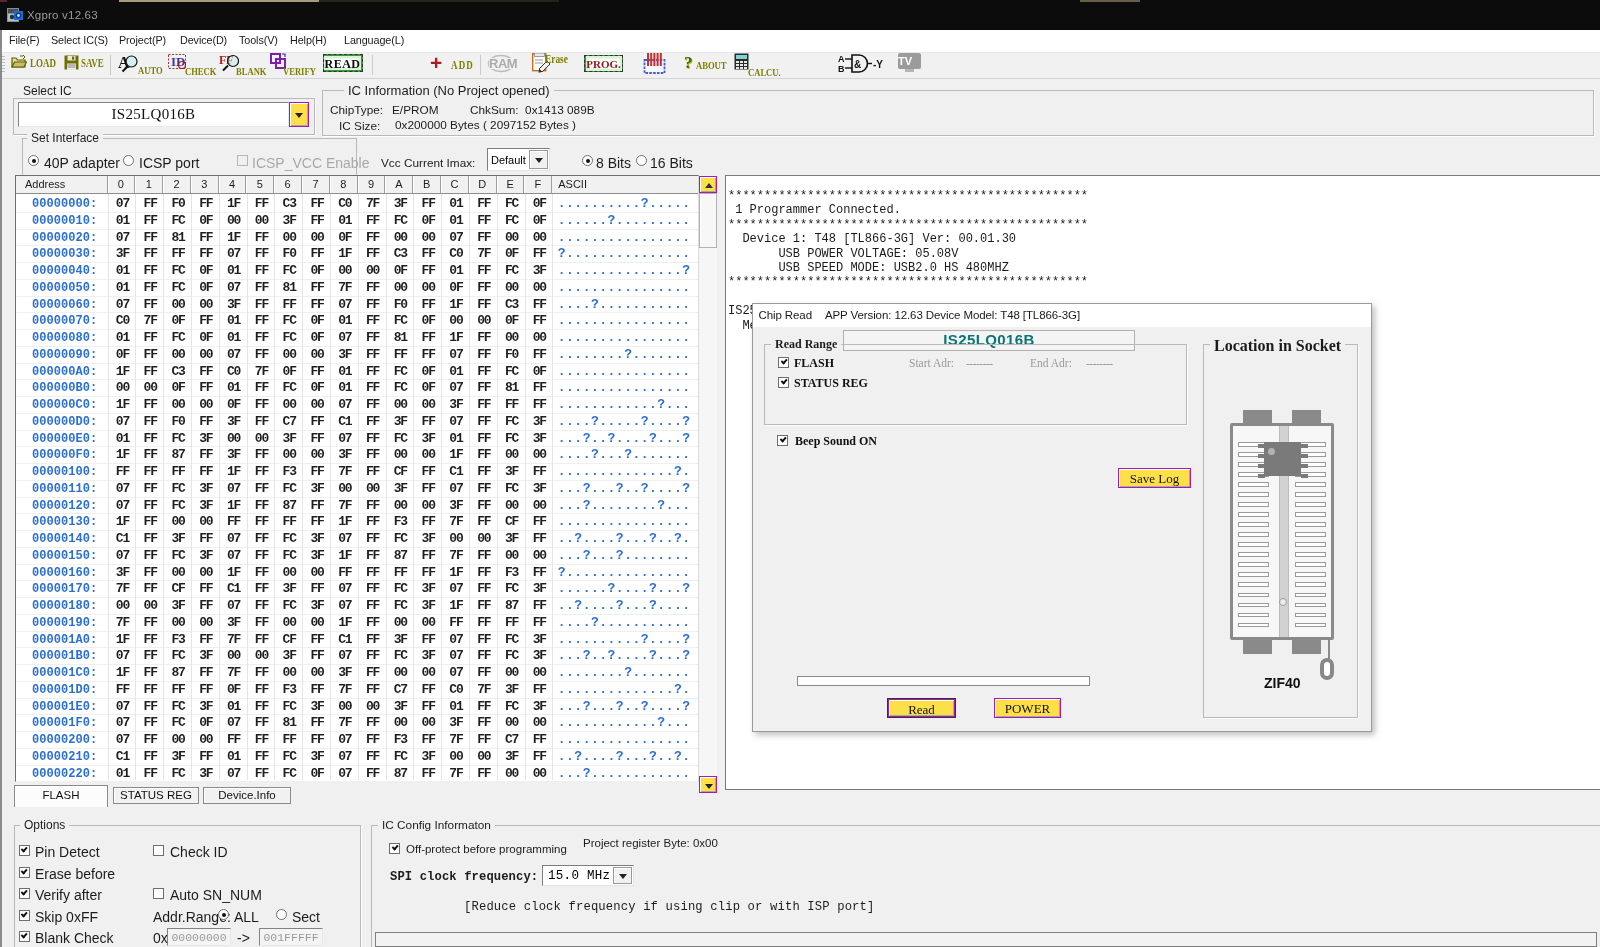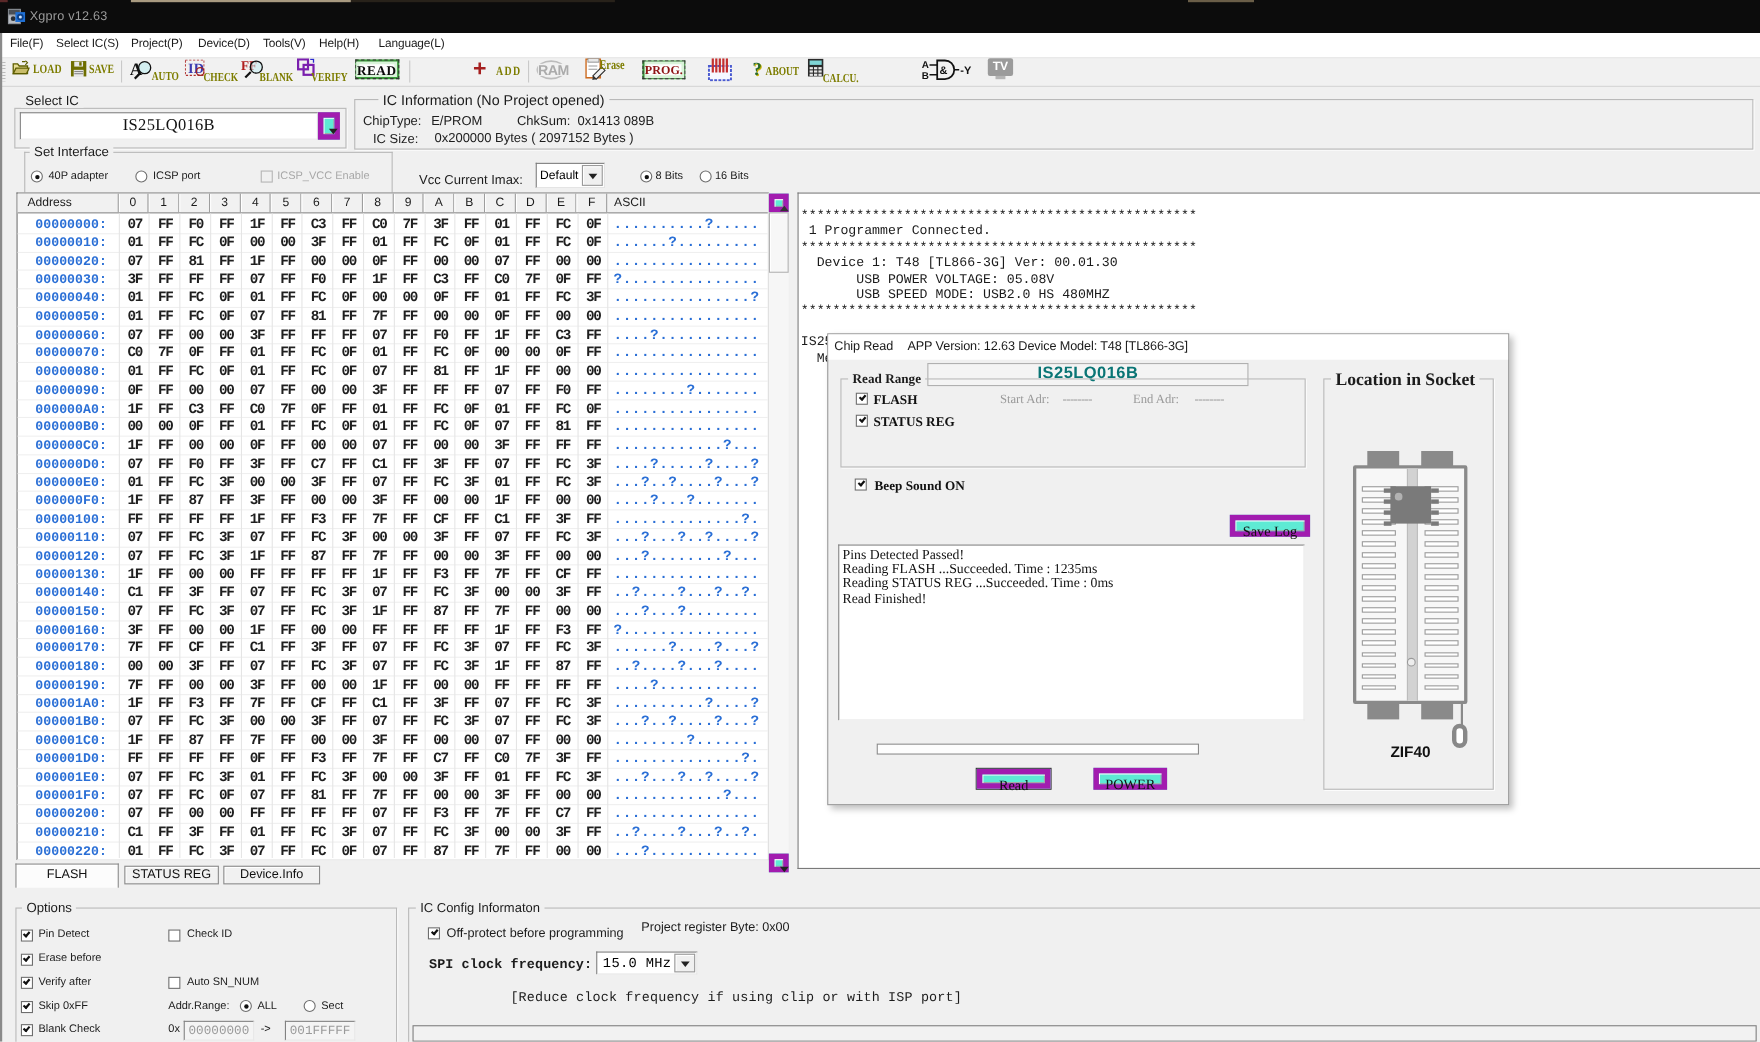--- a/index.html
+++ b/index.html
@@ -1,26 +1,26 @@
 <!DOCTYPE html>
 <html><head><meta charset="utf-8"><style>
 *{margin:0;padding:0;box-sizing:border-box}
 html,body{width:1600px;height:947px;overflow:hidden;background:#f0f0f0;
  font-family:"Liberation Sans",sans-serif;position:relative}
 .ab{position:absolute}
 .gb{position:absolute;border:1px solid #b9b9b9;box-shadow:1px 1px 0 #fdfdfd}
 .gl{position:absolute;background:#f0f0f0;padding:0 4px;font-size:12px;color:#1c1c1c;white-space:nowrap}
 .sunk{border:1px solid;border-color:#828282 #e8e8e8 #e8e8e8 #828282;background:#fff}
-.btn{background:#5eead4;border:5px solid #a21caf;box-shadow:inset 1px 1px 0 #ffffff,inset -1px -1px 0 #a6a6a6}
+.btn{background:#fde047;border:1px solid #a21caf;box-shadow:inset 1px 1px 0 #ffffff,inset -1px -1px 0 #a6a6a6}
 .cb{position:absolute;width:11px;height:11px;background:#fff;border:1px solid #6e6e6e}
 .ck{position:absolute;left:1.5px;top:1px;width:6px;height:3.5px;border-left:2px solid #111;border-bottom:2px solid #111;transform:rotate(-49deg)}
 .rd{position:absolute;width:11px;height:11px;background:#fff;border:1px solid #6e6e6e;border-radius:50%}
 .rdot{position:absolute;left:2.5px;top:2.5px;width:4px;height:4px;background:#111;border-radius:50%}
 .dis{border-color:#b5b5b5}
-.lbl{position:absolute;font-size:10px;color:#1c1c1c;white-space:nowrap}
+.lbl{position:absolute;font-size:14px;color:#1c1c1c;white-space:nowrap}
 .mono{font-family:"Liberation Mono",monospace}
 .serif{font-family:"Liberation Serif",serif}
 .tool{position:absolute;font-weight:bold;color:#7d7d00;font-size:11px;font-family:"Liberation Serif",serif;letter-spacing:0px;white-space:nowrap;transform:scaleX(0.78);transform-origin:0 50%}
 .cmb{position:absolute;background:#fff;border:1px solid;border-color:#7c7c7c #e4e4e4 #e4e4e4 #7c7c7c}
 .cmbb{position:absolute;right:1px;top:1px;bottom:1px;width:19px;background:#f0f0f0;border:1px solid #9a9a9a;box-shadow:inset 1px 1px 0 #fff}
 .tri{position:absolute;width:0;height:0;border-left:4px solid transparent;border-right:4px solid transparent;border-top:5px solid #222}
 .hr{display:grid;grid-template-columns:91.5px repeat(16,27.8px) 1fr;height:16.75px;
  font-family:"Liberation Mono",monospace;font-weight:bold;border-bottom:1px solid #efefef}
 .hr b{color:#2a6fd6;font-size:12px;padding-left:16px;letter-spacing:0.05px;line-height:16px}
 .hr i{font-style:normal;color:#1f1f1f;font-size:13px;text-align:center;letter-spacing:-1.2px;line-height:16px;text-indent:2px}
@@ -149,21 +149,21 @@
 <svg class="ab" style="left:838px;top:53px" width="46" height="20">
 <text x="0" y="9" font-family="Liberation Sans" font-size="9" font-weight="bold" fill="#111">A</text>
 <text x="0" y="19" font-family="Liberation Sans" font-size="9" font-weight="bold" fill="#111">B</text>
 <line x1="7" y1="6" x2="14" y2="6" stroke="#111" stroke-width="1.4"></line>
 <line x1="7" y1="15" x2="14" y2="15" stroke="#111" stroke-width="1.4"></line>
 <path d="M14 2 L21 2 A 8.5 8.5 0 0 1 21 19 L14 19 Z" fill="none" stroke="#111" stroke-width="1.6"></path>
 <text x="16" y="14.5" font-family="Liberation Sans" font-size="10" font-weight="bold" fill="#111">&amp;</text>
 <line x1="29.5" y1="10.5" x2="34" y2="10.5" stroke="#111" stroke-width="1.4"></line>
 <text x="35" y="14.5" font-family="Liberation Sans" font-size="10" font-weight="bold" fill="#111">-Y</text>
   </svg>
-<div class="ab" style="left:898px;top:53px;width:23px;height:16px;background:#9b9b9b;border-radius:2px;color:#fff;font-weight:bold;font-size:11px;text-align:center;line-height:16px">TV</div>
+<div class="ab" style="left:898px;top:53px;width:23px;height:16px;background:#9b9b9b;border-radius:2px;color:#fff;font-weight:bold;font-size:11px;line-height:16px">TV</div>
 <div class="ab" style="left:905px;top:69px;width:9px;height:3px;background:#b5b5b5"></div>
 <div class="gb" style="left:13px;top:98px;width:302px;height:37px"></div>
 <div class="gl" style="left:19px;top:84px">Select IC</div>
 <div class="ab sunk" style="left:18px;top:102px;width:271px;height:25px">
 <div class="ab" style="left:0;right:0;top:3px;text-align:center;font-size:15px;font-family:'Liberation Serif',serif;color:#111;letter-spacing:0.3px">IS25LQ016B</div>
   </div>
 <div class="ab btn" style="left:289px;top:102px;width:20px;height:25px">
     <div class="tri" style="left:5px;top:10px"></div>
   </div>
 <div class="gb" style="left:322px;top:90px;width:1272px;height:46px"></div>
@@ -1043,23 +1043,20 @@
     <div class="ab serif" style="left:156.5px;top:53px;font-size:11.5px;color:#9a9a9a">Start Adr:</div>
     <div class="ab serif" style="left:213.5px;top:53px;font-size:11.5px;color:#9a9a9a;letter-spacing:-0.5px">--------</div>
     <div class="ab serif" style="left:277.5px;top:53px;font-size:11.5px;color:#9a9a9a">End Adr:</div>
     <div class="ab serif" style="left:333.5px;top:53px;font-size:11.5px;color:#9a9a9a;letter-spacing:-0.5px">--------</div>
     <div class="cb" style="left:24.5px;top:131px">
       <div class="ck"></div>
     </div>
     <div class="ab serif" style="left:42.5px;top:130px;font-size:12px;font-weight:bold;color:#111">Beep Sound ON</div>
     <div class="ab btn" style="left:365.5px;top:164px;width:73px;height:20px">
 <div class="ab serif" style="left:0;right:0;top:2px;text-align:center;font-size:13px;color:#111">Save Log</div>
-    </div>
-    <div class="ab sunk" style="left:9.5px;top:191px;width:424px;height:160px">
-<div class="serif" style="margin:2px 0 0 3px;font-size:12.5px;line-height:13.2px;color:#111">Pins Detected Passed!<br>Reading FLASH ...Succeeded. Time : 1235ms<br>Reading STATUS REG ...Succeeded. Time : 0ms<br>Read Finished!</div>
     </div>
     <div class="ab" style="left:44.5px;top:372px;width:293px;height:10px;background:#fdfdfd;border:1px solid #8a8a8a"></div>
     <div class="ab" style="left:134.5px;top:394px;width:69px;height:20px;border:1px solid #333">
       <div class="btn ab" style="left:0;top:0;right:0;bottom:0">
 <div class="ab serif" style="left:0;right:0;top:2px;text-align:center;font-size:13px;color:#111">Read</div>
       </div>
     </div>
     <div class="ab btn" style="left:241.5px;top:394px;width:67px;height:20px">
 <div class="ab serif" style="left:0;right:0;top:2px;text-align:center;font-size:13px;color:#111">POWER</div>
     </div>

